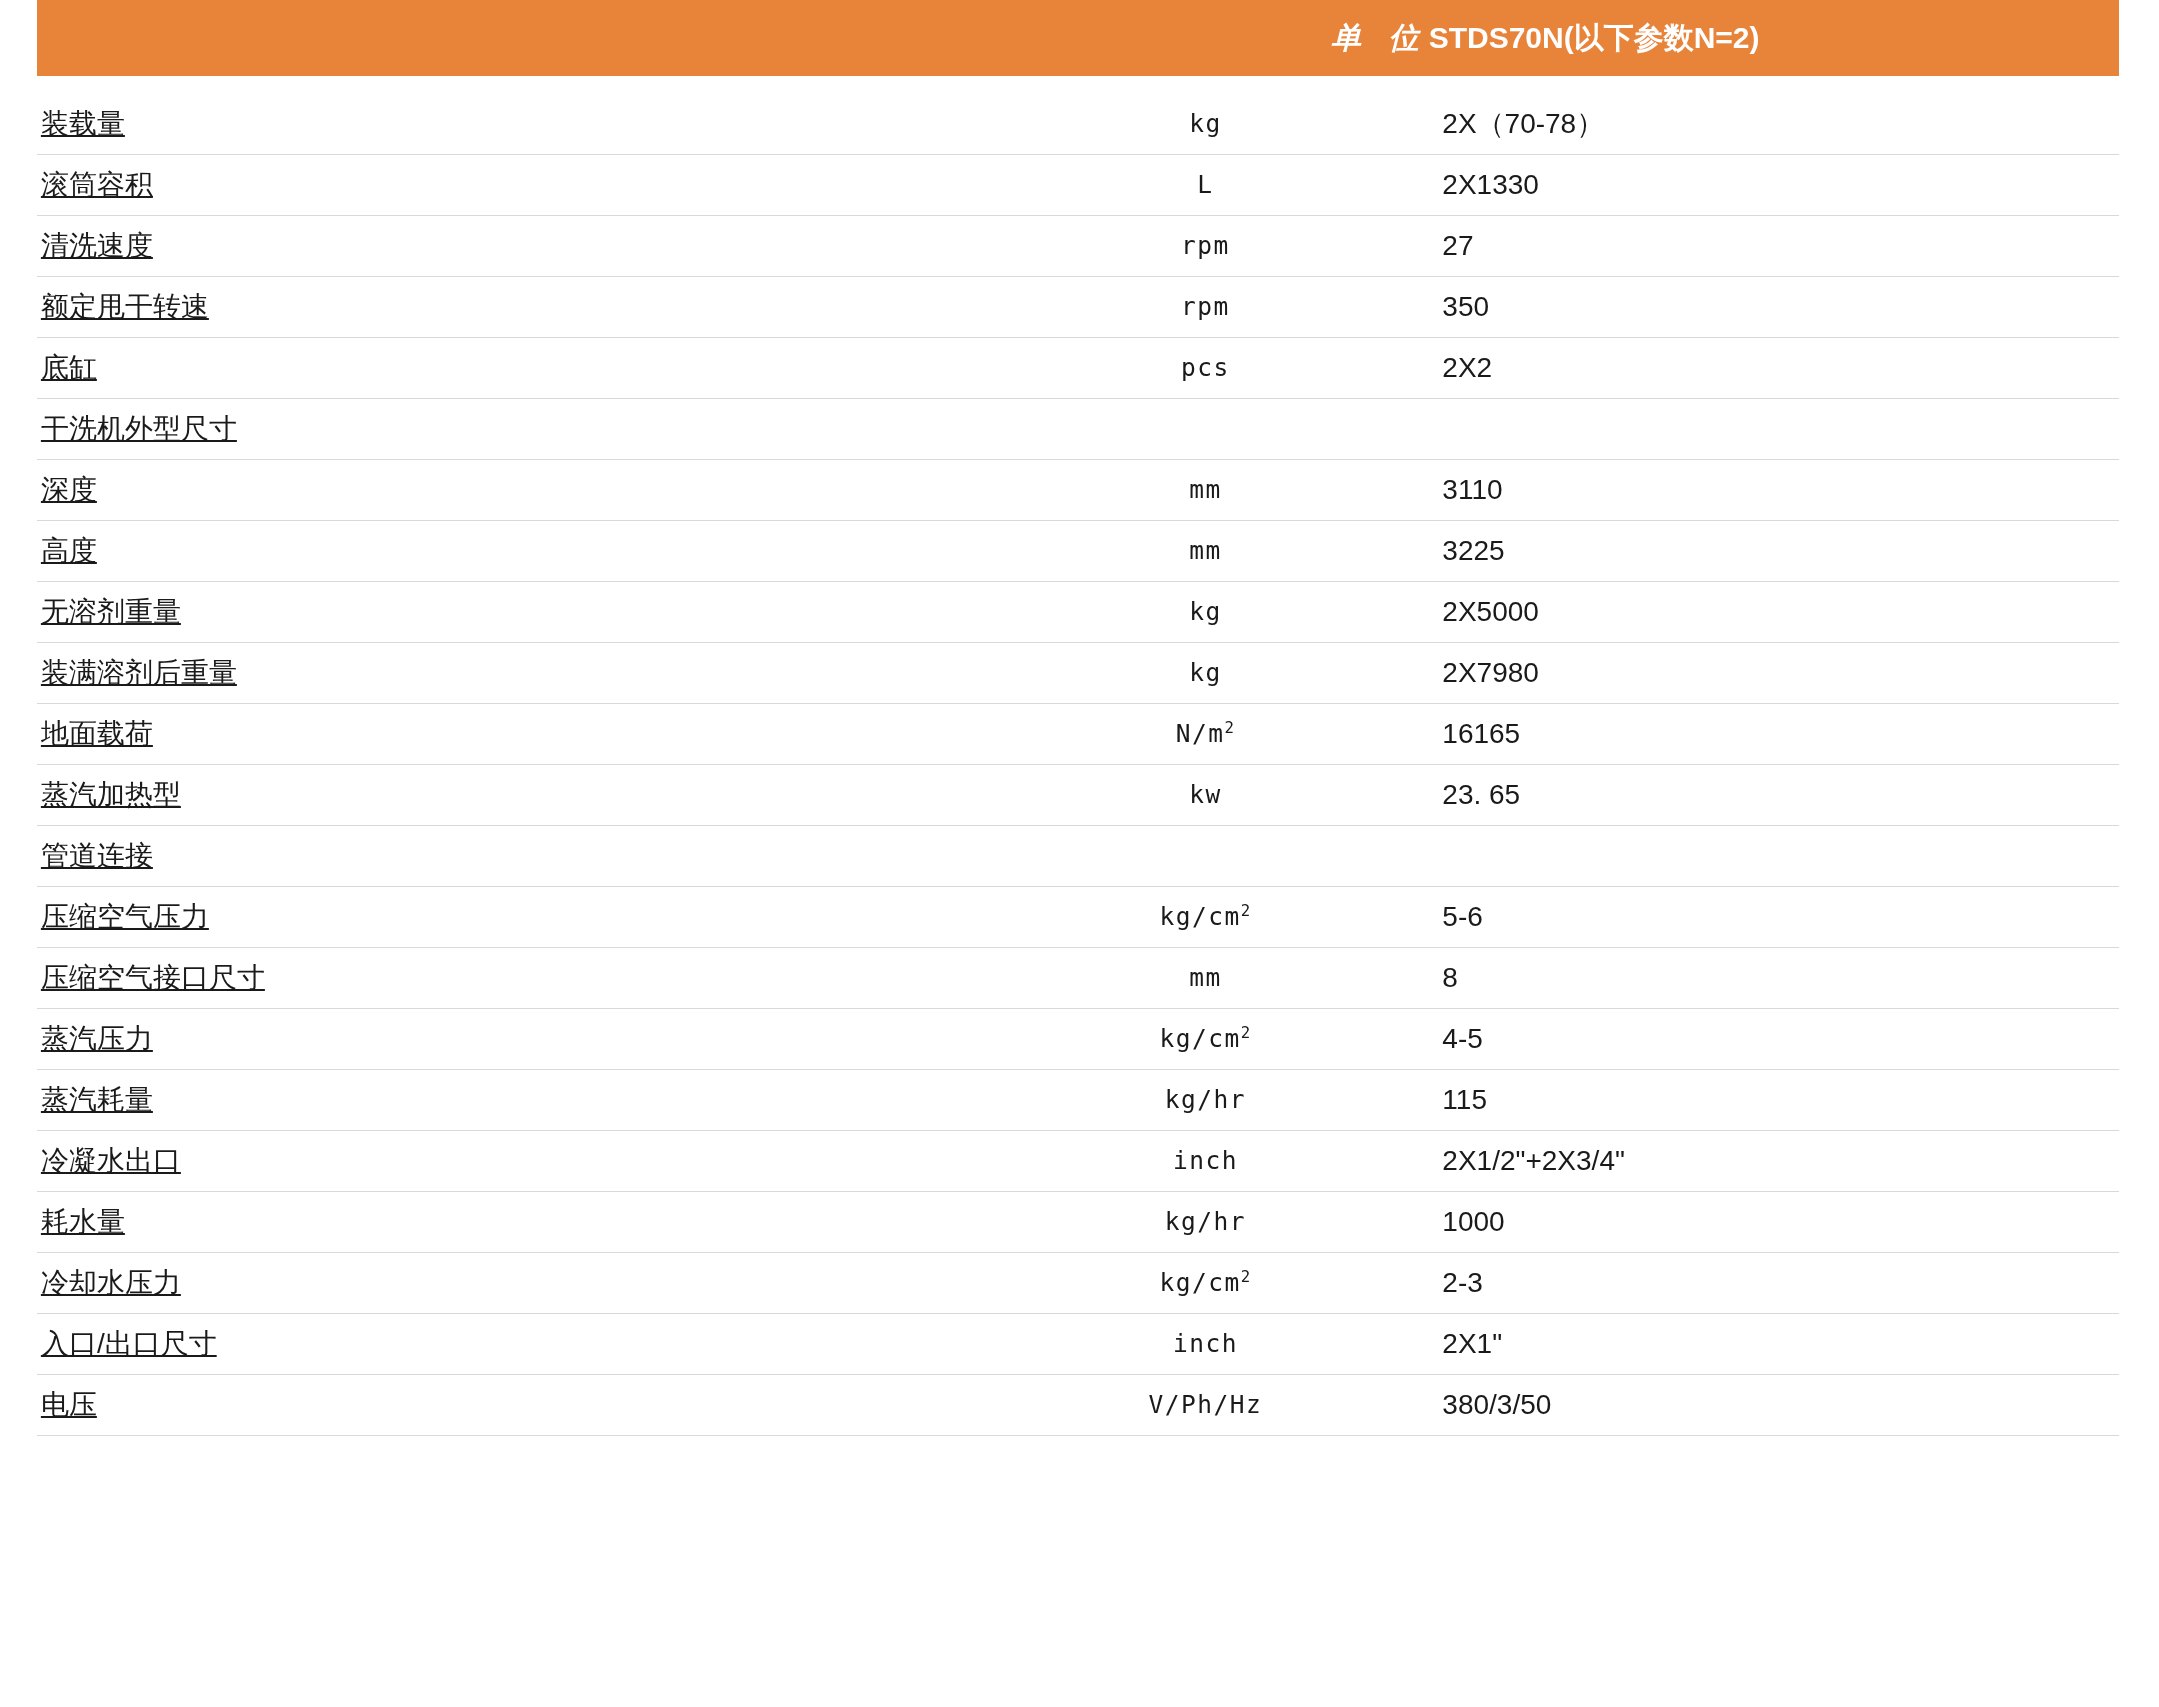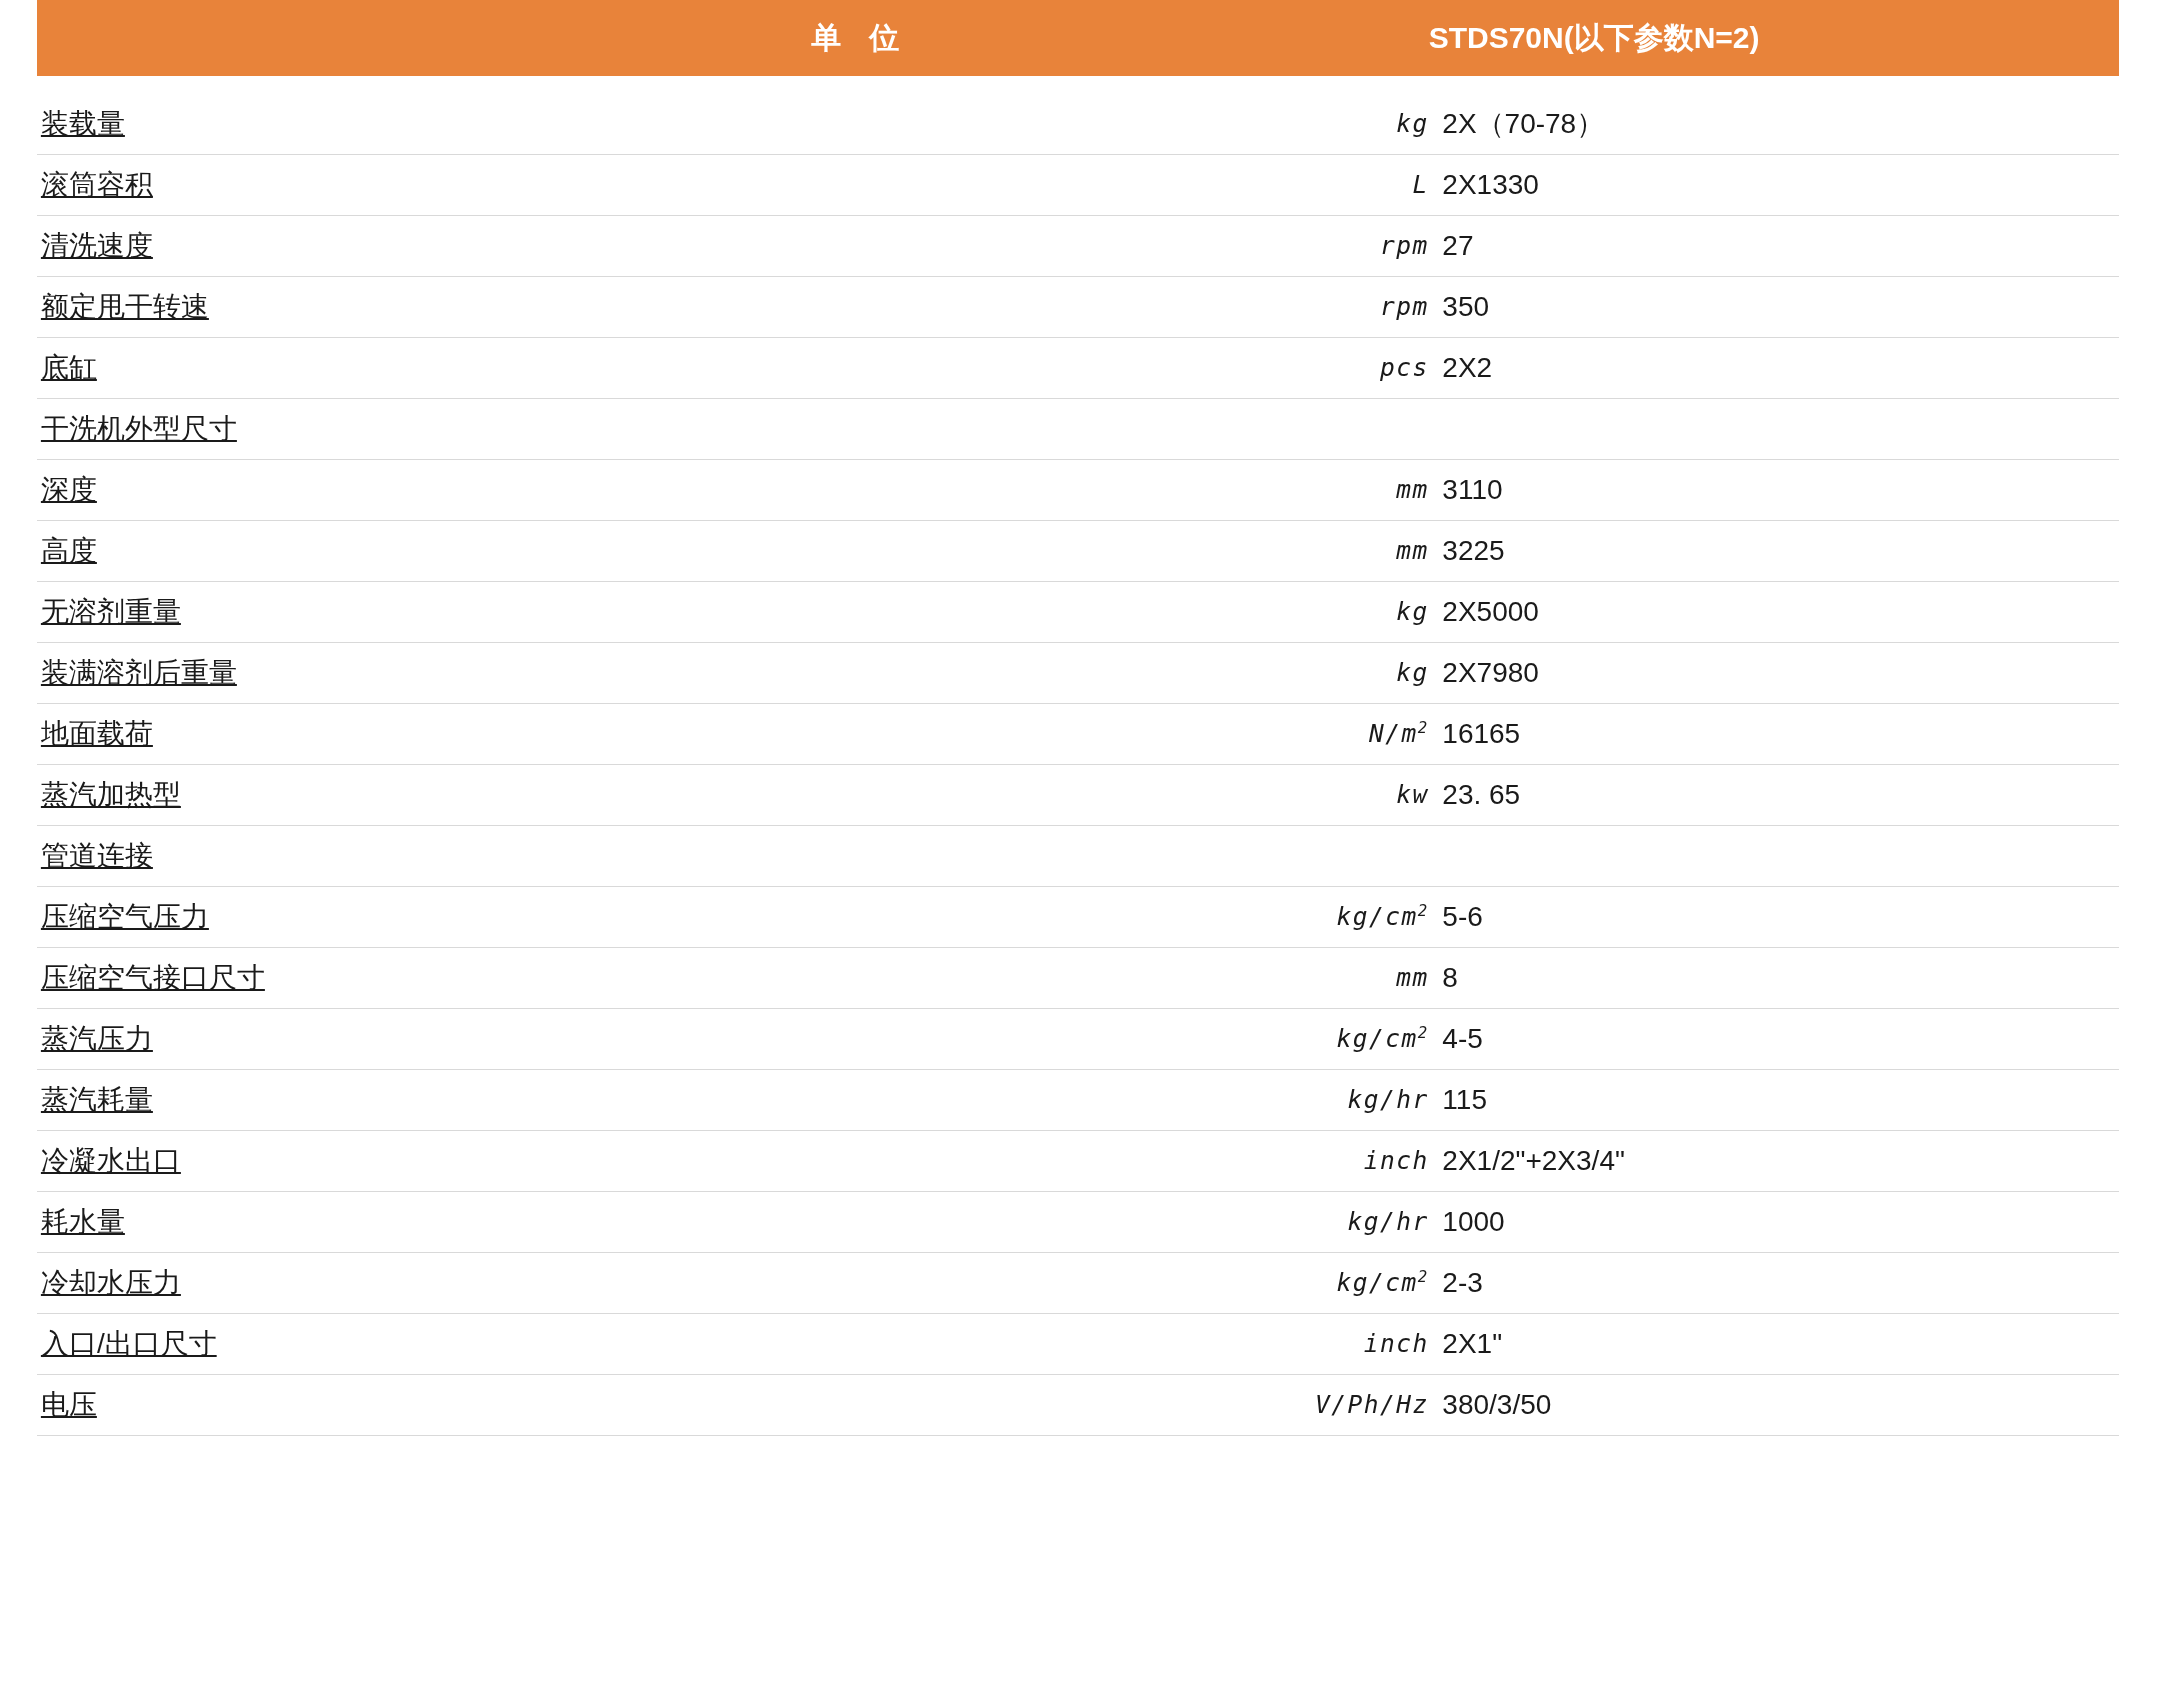--- a/index.html
+++ b/index.html
@@ -33,21 +33,21 @@
     background: #E8833A;
     color: #ffffff;
     font-size: 30px;
     font-weight: bold;
     height: 76px;
     padding: 0;
     vertical-align: middle;
     border: none;
   }
   thead th.h-name { }
-  thead th.h-unit  { text-align: left; letter-spacing: 9.8px; }
+  thead th.h-unit  { text-align: right; letter-spacing: 9.8px; font-style: italic; }
   thead th.h-value { text-align: left; }
 
   tbody td {
     border-bottom: 1.5px solid #d9d9d9;
     height: 60px;
     padding: 0;
     vertical-align: middle;
     font-size: 28px;
     color: #1a1a1a;
     white-space: nowrap;
@@ -61,24 +61,23 @@
   tbody td.t-unit {
     font-family: "DejaVu Sans Mono", monospace;
     font-size: 24.5px;
     letter-spacing: 1.5px;
     padding-left: 0;
     text-align: left;
   }
   tbody td.t-unit .u-inner {
     display: inline-block;
     width: 100%;
-    text-align: right;
+    text-align: center;
     padding-left: 171px;
     box-sizing: border-box;
-    font-style: italic;
   }
   tbody td.t-value {
     padding-left: 13.7px;
     font-size: 28px;
   }
   tbody tr.section td.t-name {
     font-size: 28px;
   }
   .spacer-row td {
     border-bottom: none;

